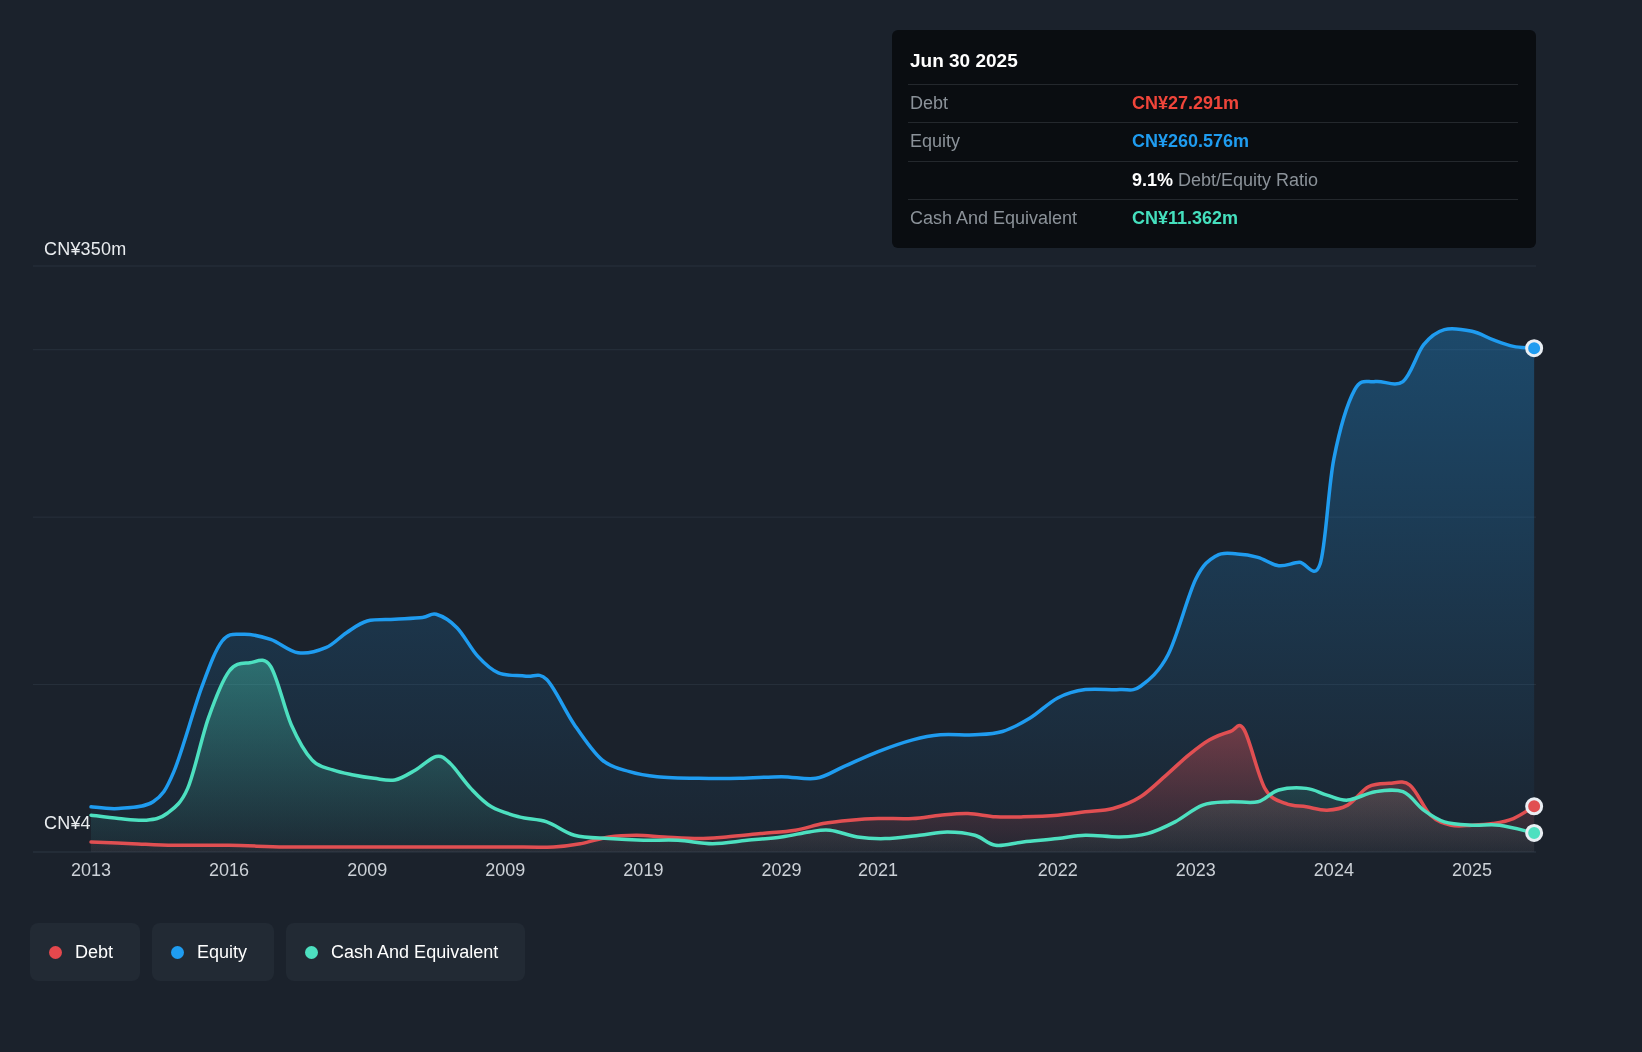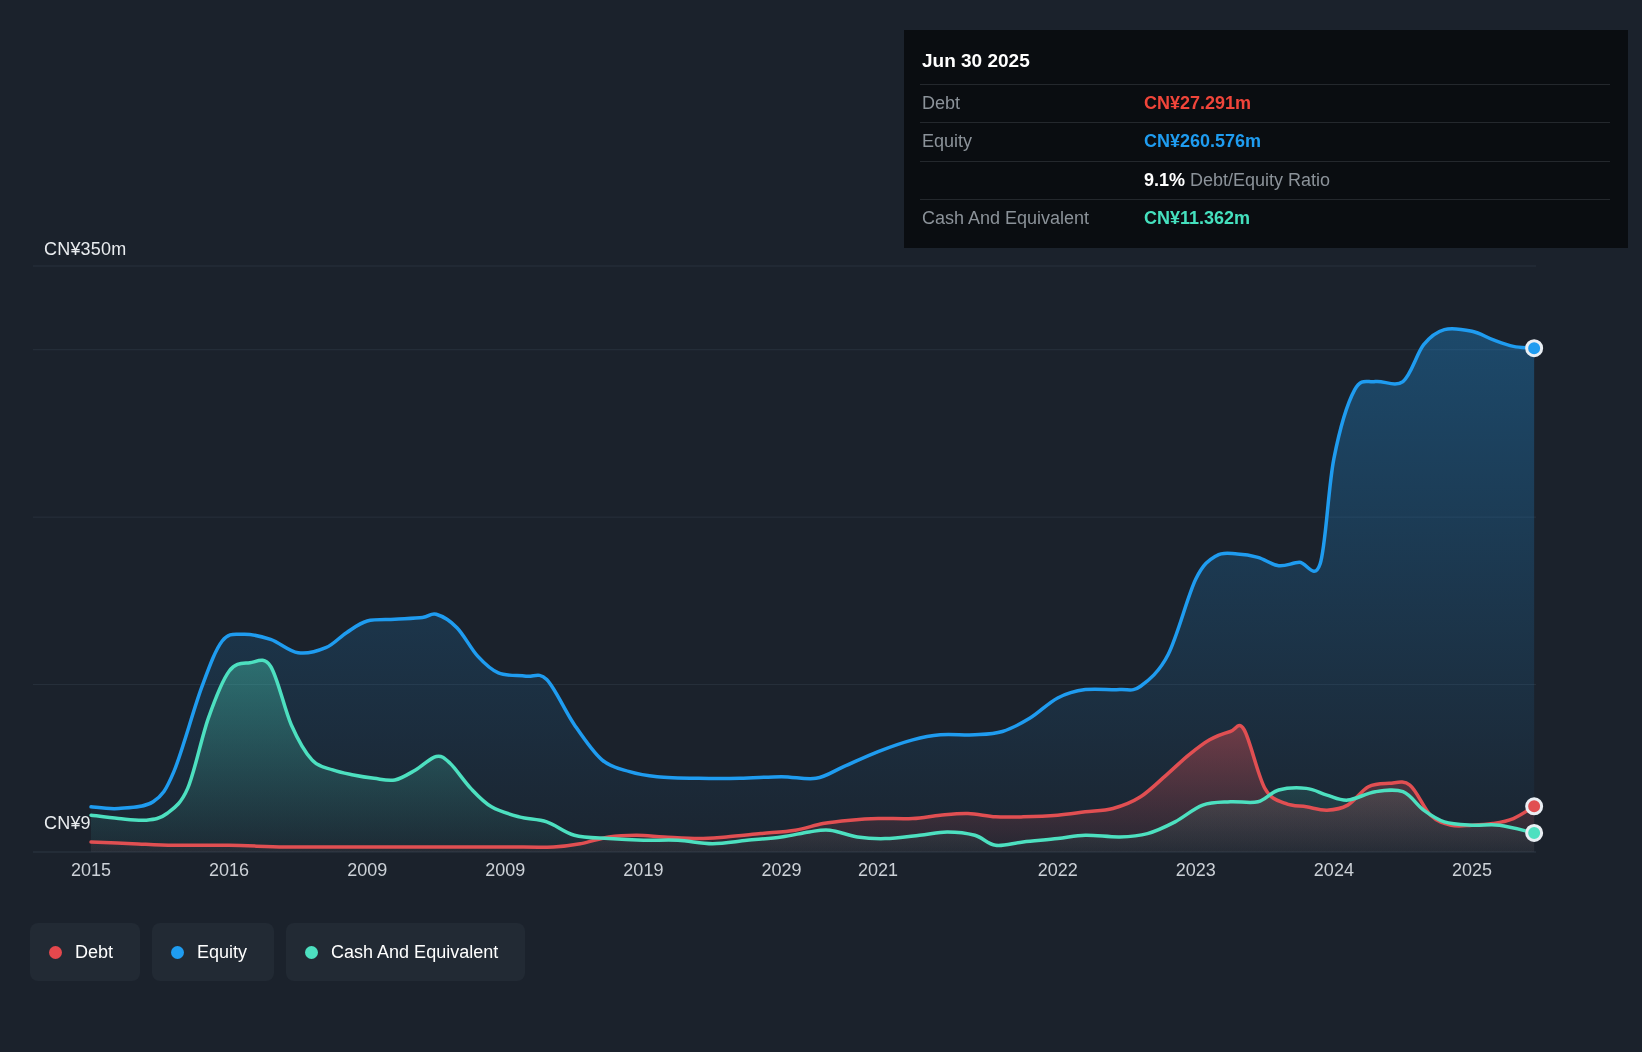--- a/index.html
+++ b/index.html
@@ -12,23 +12,23 @@
   .app{position:relative;width:1642px;height:1052px;}
   #chart-svg{position:absolute;left:0;top:0;}
   .y-label{position:absolute;color:#e9ecef;font-size:18px;letter-spacing:.2px;}
   .y-top{left:44px;top:239px;text-align:right;}
   .y-zero{left:44px;top:813px;}
   #x-labels{position:absolute;left:0;top:860px;width:1642px;height:26px;}
   .x-tick{position:absolute;width:64px;margin-left:-32px;text-align:center;color:#ccd1d7;font-size:18px;}
 
   
   .tooltip{
-    position:absolute;left:892px;top:30px;width:724px;
-    background:#0a0d11;border-radius:0;
-    padding:10px 18px 10px 16px;box-sizing:border-box;margin-left:12px;
+    position:absolute;left:892px;top:30px;width:644px;
+    background:#0a0d11;border-radius:6px;
+    padding:10px 18px 10px 16px;box-sizing:border-box;
   }
   .tt-title{font-size:19px;font-weight:700;color:#ffffff;padding:10px 0 12px 2px;}
   .tt-row{
     display:grid;grid-template-columns:222px 1fr;align-items:center;
     padding:7px 0 7px 2px;border-top:1px solid #24282d;font-size:18px;line-height:1.3;
   }
   .tt-label{color:#8b9299;}
   .tt-value{font-weight:700;}
   .tt-ratio-bold{color:#ffffff;font-weight:700;}
   .tt-ratio-rest{color:#8b9299;font-weight:400;}
@@ -72,23 +72,23 @@
       <path d="M91,841.9542857142857C97.90499999999895,842.2333333333333,118.61999999999581,843.0704761904761,132.42999999999373,843.6285714285714C146.23999999999162,844.1866666666666,157.74833333331975,845.0238095238095,173.85999999998745,845.3028571428572C189.97166666665515,845.5819047619049,210.6866666666625,845.0238095238096,229.1,845.3028571428572C247.5133333333375,845.5819047619048,265.92666666668026,846.6980952380952,284.34000000001254,846.9771428571429C302.7533333333448,847.2561904761906,321.1666666666614,846.9771428571429,339.5799999999937,846.9771428571429C357.99333333332595,846.9771428571429,376.40666666667397,846.9771428571429,394.82000000000625,846.9771428571429C413.2333333333385,846.9771428571429,431.64666666665516,846.9771428571429,450.05999999998744,846.9771428571429C468.4733333333197,846.9771428571429,488.03749999999997,846.9771428571429,505.29999999999995,846.9771428571429C522.5625,846.9771428571429,540.9758333333218,847.5352380952381,553.6349999999875,846.9771428571429C566.2941666666532,846.4190476190477,572.048333333325,845.3028571428571,581.2549999999937,843.6285714285714C590.4616666666625,841.9542857142857,599.6683333333312,838.3266666666666,608.875,836.9314285714286C618.0816666666688,835.5361904761905,627.2883333333375,835.2571428571429,636.4950000000063,835.2571428571429C645.701666666675,835.2571428571429,653.7575000000115,836.3733333333333,664.1150000000125,836.9314285714286C674.4725000000135,837.4895238095238,688.2825000000166,838.6057142857143,698.6400000000125,838.6057142857143C708.9975000000084,838.6057142857143,715.9024999999915,837.7685714285715,726.2599999999874,836.9314285714286C736.6174999999832,836.0942857142857,749.2766666666541,834.6990476190476,760.7849999999875,833.5828571428572C772.2933333333208,832.4666666666667,784.9524999999865,831.9085714285715,795.3099999999874,830.2342857142858C805.6674999999884,828.5600000000001,813.723333333325,825.2114285714285,822.9299999999937,823.5371428571428C832.1366666666624,821.8628571428571,841.3433333333312,821.0257142857142,850.55,820.1885714285714C859.7566666666687,819.3514285714286,867.8125000000051,818.7933333333333,878.1700000000062,818.5142857142857C888.5275000000073,818.2352380952382,902.3375000000052,819.072380952381,912.6950000000063,818.5142857142857C923.0525000000074,817.9561904761905,931.108333333349,816.0028571428572,940.3150000000126,815.1657142857143C949.5216666666761,814.3285714285714,958.7283333333239,813.212380952381,967.9349999999874,813.4914285714285C977.141666666651,813.7704761904761,986.348333333325,816.2819047619048,995.5549999999937,816.84C1004.7616666666624,817.3980952380953,1012.817499999999,817.1190476190477,1023.175,816.84C1033.532500000001,816.5609523809524,1047.3424999999988,816.0028571428572,1057.6999999999998,815.1657142857143C1068.0575000000008,814.3285714285714,1076.1133333333373,812.9333333333333,1085.320000000006,811.8171428571428C1094.5266666666748,810.7009523809523,1103.733333333349,810.98,1112.9400000000126,808.4685714285714C1122.146666666676,805.9571428571428,1131.353333333324,802.6085714285714,1140.5599999999874,796.7485714285714C1149.766666666651,790.8885714285714,1160.1241666666572,780.2847619047619,1168.1799999999937,773.3085714285714C1176.2358333333302,766.332380952381,1181.9900000000075,760.472380952381,1188.8950000000063,754.8914285714286C1195.8000000000052,749.3104761904763,1202.7049999999886,743.7295238095238,1209.6099999999874,739.8228571428572C1216.5149999999862,735.9161904761905,1224.5708333333334,733.1257142857143,1230.325,731.4514285714286C1236.0791666666667,729.7771428571428,1238.3808333333209,720.2895238095238,1244.1349999999875,729.7771428571428C1249.889166666654,739.2647619047619,1257.9449999999956,776.0990476190476,1264.85,788.3771428571429C1271.7550000000042,800.6552380952381,1278.6600000000135,800.3761904761905,1285.5650000000126,803.4457142857143C1292.4700000000116,806.5152380952381,1299.3749999999945,805.6780952380952,1306.2799999999936,806.7942857142857C1313.1849999999927,807.9104761904762,1320.0900000000074,810.4219047619047,1326.9950000000063,810.1428571428571C1333.900000000005,809.8638095238096,1340.8049999999885,809.0266666666666,1347.7099999999873,805.12C1354.6149999999861,801.2133333333334,1361.5199999999957,790.3304761904762,1368.425,786.7028571428572C1375.3300000000042,783.0752380952381,1382.2350000000138,783.6333333333332,1389.1400000000126,783.3542857142857C1396.0450000000114,783.0752380952381,1402.9499999999948,779.7266666666667,1409.8549999999937,785.0285714285715C1416.7599999999925,790.3304761904762,1423.6650000000072,808.4685714285715,1430.5700000000063,815.1657142857143C1437.4750000000054,821.8628571428571,1444.3799999999883,823.5371428571428,1451.2849999999873,825.2114285714285C1458.1899999999864,826.8857142857142,1465.0949999999957,825.4904761904761,1472,825.2114285714285C1478.9050000000043,824.932380952381,1485.8100000000136,824.6533333333333,1492.7150000000124,823.5371428571428C1499.6200000000113,822.4209523809524,1506.5249999999946,821.3859647619048,1513.4299999999937,818.5142857142857C1520.3349999999928,815.6426066666667,1530.692500000004,808.3416047619047,1534.1450000000061,806.3070685714285L1534.1450000000061,852L91,852Z" fill="url(#grad2)" stroke="none"></path>
       <path d="M91,806.7942857142857C95.60333333333438,807.0733333333333,108.26250000000523,809.3057142857142,118.62000000000629,808.4685714285714C128.97750000000732,807.6314285714286,143.93833333334277,807.9104761904762,153.1450000000063,801.7714285714286C162.35166666666981,795.632380952381,165.80416666665622,790.6095238095238,173.85999999998745,771.6342857142857C181.9158333333187,752.6590476190477,193.42416666665724,709.6857142857143,201.4799999999937,687.92C209.53583333333017,666.1542857142856,215.29000000000732,649.9695238095237,222.19500000000627,641.04C229.10000000000522,632.1104761904762,234.8541666666562,634.6219047619047,242.90999999998743,634.3428571428572C250.96583333331867,634.0638095238096,261.32333333332497,636.2961904761904,270.5299999999937,639.3657142857143C279.7366666666625,642.4352380952381,288.9433333333312,651.3647619047618,298.15,652.76C307.35666666666873,654.1552380952381,317.714166666675,651.0857142857143,325.77000000000623,647.7371428571429C333.82583333333747,644.3885714285715,339.57999999998844,637.1333333333333,346.4849999999874,632.6685714285715C353.38999999998634,628.2038095238096,359.1441666666635,623.1809523809524,367.2,620.9485714285714C375.25583333333645,618.7161904761905,385.6133333333375,619.832380952381,394.82000000000625,619.2742857142857C404.026666666675,618.7161904761905,415.5350000000136,618.4371428571429,422.44000000001256,617.6C429.3450000000115,616.7628571428571,430.49583333333334,612.5771428571428,436.25,614.2514285714285C442.00416666666666,615.9257142857142,450.0600000000136,620.6695238095239,456.96500000001254,627.6457142857143C463.8700000000115,634.6219047619048,470.77499999999475,648.5742857142857,477.6799999999937,656.1085714285714C484.58499999999265,663.6428571428571,490.3391666666698,669.5028571428572,498.3950000000063,672.8514285714286C506.45083333334276,676.2,517.9591666666814,675.0838095238096,526.0150000000126,676.2C534.0708333333438,677.3161904761905,538.6741666666625,671.4561904761905,546.7299999999937,679.5485714285714C554.7858333333248,687.6409523809524,565.1433333333312,711.36,574.3499999999999,724.7542857142857C583.5566666666687,738.1485714285715,592.7633333333375,752.1009523809523,601.9700000000063,759.9142857142857C611.176666666675,767.7276190476191,620.383333333349,768.8438095238096,629.5900000000125,771.6342857142857C638.7966666666761,774.4247619047619,645.7016666666541,775.5409523809524,657.2099999999874,776.6571428571428C668.7183333333207,777.7733333333333,684.8300000000094,778.0523809523809,698.6400000000125,778.3314285714285C712.4500000000156,778.6104761904762,726.2600000000084,778.6104761904762,740.0700000000063,778.3314285714285C753.8800000000042,778.0523809523809,768.8408333333343,776.6571428571428,781.5,776.6571428571428C794.1591666666657,776.6571428571428,805.6674999999989,780.0057142857142,816.025,778.3314285714285C826.3825000000011,776.6571428571428,833.2875000000051,771.0761904761905,843.6450000000062,766.6114285714286C854.0025000000073,762.1466666666668,866.6616666666729,756.0076190476191,878.1700000000062,751.5428571428572C889.6783333333395,747.0780952380953,902.3375000000052,742.6133333333333,912.6950000000063,739.8228571428572C923.0525000000074,737.032380952381,929.9575000000116,735.6371428571429,940.3150000000126,734.8C950.6725000000135,733.962857142857,964.4825000000167,735.3580952380952,974.8400000000125,734.8C985.1975000000084,734.2419047619047,993.2533333333239,734.2419047619047,1002.4599999999874,731.4514285714286C1011.6666666666509,728.6609523809524,1020.8733333333248,723.6380952380952,1030.0799999999936,718.0571428571428C1039.2866666666623,712.4761904761905,1048.493333333331,702.7095238095238,1057.6999999999998,697.9657142857143C1066.9066666666686,693.2219047619047,1074.962500000005,690.9895238095238,1085.320000000006,689.5942857142857C1095.677500000007,688.1990476190475,1110.6383333333426,690.1523809523809,1119.8450000000062,689.5942857142857C1129.0516666666697,689.0361904761904,1132.5041666666561,692.1057142857143,1140.5599999999874,686.2457142857143C1148.6158333333187,680.3857142857142,1158.973333333325,672.2933333333333,1168.1799999999937,654.4342857142857C1177.3866666666624,636.5752380952381,1187.7441666666634,595.5552380952381,1195.8,579.0914285714287C1203.8558333333365,562.6276190476192,1209.6100000000138,559.8371428571429,1216.5150000000126,555.6514285714286C1223.4200000000114,551.4657142857143,1230.3249999999948,553.6980952380952,1237.2299999999937,553.9771428571428C1244.1349999999925,554.2561904761903,1251.0400000000072,555.3723809523809,1257.9450000000063,557.3257142857143C1264.8500000000054,559.2790476190477,1271.7549999999883,564.8599999999999,1278.6599999999873,565.6971428571428C1285.5649999999864,566.5342857142857,1292.4699999999957,562.627619047619,1299.375,562.3485714285714C1306.2800000000043,562.0695238095238,1314.3358333333458,581.3238095238096,1320.0900000000124,564.0228571428572C1325.844166666679,546.7219047619049,1328.1458333333333,487.56380952380954,1333.8999999999999,458.54285714285714C1339.6541666666665,429.52190476190475,1347.7100000000137,402.73333333333335,1354.6150000000125,389.89714285714285C1361.5200000000114,377.06095238095236,1367.2741666666623,382.9209523809524,1375.3299999999936,381.5257142857143C1383.3858333333249,380.1304761904762,1394.8941666666635,387.6647619047619,1402.95,381.5257142857143C1411.0058333333366,375.38666666666666,1416.7600000000134,353.34190476190474,1423.6650000000125,344.69142857142856C1430.5700000000115,336.0409523809524,1436.3241666666624,331.85523809523806,1444.3799999999937,329.62285714285713C1452.435833333325,327.3904761904762,1463.9441666666635,329.62285714285713,1472,331.29714285714283C1480.0558333333365,332.97142857142853,1485.8100000000136,337.1571428571429,1492.7150000000124,339.66857142857145C1499.6200000000113,342.18,1506.5249999999946,344.9408971428571,1513.4299999999937,346.36571428571426C1520.3349999999928,347.7905314285714,1530.692500000004,347.90884761904766,1534.1450000000061,348.21747428571433" fill="none" stroke="#1f9cf0" stroke-width="3.5" stroke-linecap="round" stroke-linejoin="round"></path>
       <path d="M91,841.9542857142857C97.90499999999895,842.2333333333333,118.61999999999581,843.0704761904761,132.42999999999373,843.6285714285714C146.23999999999162,844.1866666666666,157.74833333331975,845.0238095238095,173.85999999998745,845.3028571428572C189.97166666665515,845.5819047619049,210.6866666666625,845.0238095238096,229.1,845.3028571428572C247.5133333333375,845.5819047619048,265.92666666668026,846.6980952380952,284.34000000001254,846.9771428571429C302.7533333333448,847.2561904761906,321.1666666666614,846.9771428571429,339.5799999999937,846.9771428571429C357.99333333332595,846.9771428571429,376.40666666667397,846.9771428571429,394.82000000000625,846.9771428571429C413.2333333333385,846.9771428571429,431.64666666665516,846.9771428571429,450.05999999998744,846.9771428571429C468.4733333333197,846.9771428571429,488.03749999999997,846.9771428571429,505.29999999999995,846.9771428571429C522.5625,846.9771428571429,540.9758333333218,847.5352380952381,553.6349999999875,846.9771428571429C566.2941666666532,846.4190476190477,572.048333333325,845.3028571428571,581.2549999999937,843.6285714285714C590.4616666666625,841.9542857142857,599.6683333333312,838.3266666666666,608.875,836.9314285714286C618.0816666666688,835.5361904761905,627.2883333333375,835.2571428571429,636.4950000000063,835.2571428571429C645.701666666675,835.2571428571429,653.7575000000115,836.3733333333333,664.1150000000125,836.9314285714286C674.4725000000135,837.4895238095238,688.2825000000166,838.6057142857143,698.6400000000125,838.6057142857143C708.9975000000084,838.6057142857143,715.9024999999915,837.7685714285715,726.2599999999874,836.9314285714286C736.6174999999832,836.0942857142857,749.2766666666541,834.6990476190476,760.7849999999875,833.5828571428572C772.2933333333208,832.4666666666667,784.9524999999865,831.9085714285715,795.3099999999874,830.2342857142858C805.6674999999884,828.5600000000001,813.723333333325,825.2114285714285,822.9299999999937,823.5371428571428C832.1366666666624,821.8628571428571,841.3433333333312,821.0257142857142,850.55,820.1885714285714C859.7566666666687,819.3514285714286,867.8125000000051,818.7933333333333,878.1700000000062,818.5142857142857C888.5275000000073,818.2352380952382,902.3375000000052,819.072380952381,912.6950000000063,818.5142857142857C923.0525000000074,817.9561904761905,931.108333333349,816.0028571428572,940.3150000000126,815.1657142857143C949.5216666666761,814.3285714285714,958.7283333333239,813.212380952381,967.9349999999874,813.4914285714285C977.141666666651,813.7704761904761,986.348333333325,816.2819047619048,995.5549999999937,816.84C1004.7616666666624,817.3980952380953,1012.817499999999,817.1190476190477,1023.175,816.84C1033.532500000001,816.5609523809524,1047.3424999999988,816.0028571428572,1057.6999999999998,815.1657142857143C1068.0575000000008,814.3285714285714,1076.1133333333373,812.9333333333333,1085.320000000006,811.8171428571428C1094.5266666666748,810.7009523809523,1103.733333333349,810.98,1112.9400000000126,808.4685714285714C1122.146666666676,805.9571428571428,1131.353333333324,802.6085714285714,1140.5599999999874,796.7485714285714C1149.766666666651,790.8885714285714,1160.1241666666572,780.2847619047619,1168.1799999999937,773.3085714285714C1176.2358333333302,766.332380952381,1181.9900000000075,760.472380952381,1188.8950000000063,754.8914285714286C1195.8000000000052,749.3104761904763,1202.7049999999886,743.7295238095238,1209.6099999999874,739.8228571428572C1216.5149999999862,735.9161904761905,1224.5708333333334,733.1257142857143,1230.325,731.4514285714286C1236.0791666666667,729.7771428571428,1238.3808333333209,720.2895238095238,1244.1349999999875,729.7771428571428C1249.889166666654,739.2647619047619,1257.9449999999956,776.0990476190476,1264.85,788.3771428571429C1271.7550000000042,800.6552380952381,1278.6600000000135,800.3761904761905,1285.5650000000126,803.4457142857143C1292.4700000000116,806.5152380952381,1299.3749999999945,805.6780952380952,1306.2799999999936,806.7942857142857C1313.1849999999927,807.9104761904762,1320.0900000000074,810.4219047619047,1326.9950000000063,810.1428571428571C1333.900000000005,809.8638095238096,1340.8049999999885,809.0266666666666,1347.7099999999873,805.12C1354.6149999999861,801.2133333333334,1361.5199999999957,790.3304761904762,1368.425,786.7028571428572C1375.3300000000042,783.0752380952381,1382.2350000000138,783.6333333333332,1389.1400000000126,783.3542857142857C1396.0450000000114,783.0752380952381,1402.9499999999948,779.7266666666667,1409.8549999999937,785.0285714285715C1416.7599999999925,790.3304761904762,1423.6650000000072,808.4685714285715,1430.5700000000063,815.1657142857143C1437.4750000000054,821.8628571428571,1444.3799999999883,823.5371428571428,1451.2849999999873,825.2114285714285C1458.1899999999864,826.8857142857142,1465.0949999999957,825.4904761904761,1472,825.2114285714285C1478.9050000000043,824.932380952381,1485.8100000000136,824.6533333333333,1492.7150000000124,823.5371428571428C1499.6200000000113,822.4209523809524,1506.5249999999946,821.3859647619048,1513.4299999999937,818.5142857142857C1520.3349999999928,815.6426066666667,1530.692500000004,808.3416047619047,1534.1450000000061,806.3070685714285" fill="none" stroke="#e14f52" stroke-width="3.5" stroke-linecap="round" stroke-linejoin="round"></path>
       <path d="M91,815.1657142857143C95.60333333333438,815.7238095238096,109.41333333333752,817.6771428571428,118.62000000000629,818.5142857142857C127.82666666667505,819.3514285714286,138.18416666668134,821.0257142857143,146.24000000001257,820.1885714285714C154.2958333333438,819.3514285714285,160.04999999999478,818.7933333333333,166.95499999999373,813.4914285714285C173.85999999999268,808.1895238095237,180.76500000000732,804.2828571428572,187.67000000000627,788.3771428571429C194.57500000000522,772.4714285714285,201.47999999998848,737.5904761904761,208.38499999998743,718.0571428571428C215.28999999998638,698.5238095238095,222.19499999999582,680.3857142857142,229.1,671.1771428571428C236.00500000000417,661.9685714285714,242.9100000000136,663.6428571428571,249.81500000001256,662.8057142857143C256.7200000000115,661.9685714285715,263.62499999999477,655.8295238095238,270.5299999999937,666.1542857142857C277.43499999999267,676.4790476190476,284.3400000000073,709.1276190476191,291.24500000000626,724.7542857142857C298.1500000000052,740.3809523809524,305.05499999998847,752.38,311.9599999999874,759.9142857142857C318.86499999998637,767.4485714285714,325.7699999999958,767.4485714285714,332.67499999999995,769.96C339.58000000000413,772.4714285714286,346.4850000000136,773.587619047619,353.39000000001255,774.9828571428571C360.2950000000115,776.3780952380953,367.19999999999476,777.4942857142858,374.1049999999937,778.3314285714285C381.00999999999266,779.1685714285713,387.9150000000073,781.4009523809523,394.82000000000625,780.0057142857142C401.7250000000052,778.6104761904762,408.62999999998846,773.8666666666667,415.5349999999874,769.96C422.43999999998636,766.0533333333334,430.49583333333334,757.6819047619048,436.25,756.5657142857143C442.00416666666666,755.4495238095238,444.3058333333208,757.9609523809523,450.05999999998744,763.2628571428571C455.8141666666541,768.5647619047619,463.8699999999958,781.1219047619047,470.775,788.3771428571429C477.68000000000416,795.632380952381,483.43416666668134,802.0504761904762,491.49000000001257,806.7942857142857C499.5458333333438,811.5380952380953,509.90333333332387,814.3285714285714,519.1099999999874,816.84C528.3166666666509,819.3514285714286,537.5233333333249,818.7933333333333,546.7299999999937,821.8628571428571C555.9366666666624,824.932380952381,563.9924999999988,832.4666666666667,574.3499999999999,835.2571428571429C584.707500000001,838.047619047619,597.3666666666667,837.7685714285715,608.875,838.6057142857143C620.3833333333333,839.4428571428571,631.8916666666667,840.0009523809524,643.4,840.28C654.9083333333333,840.5590476190475,666.4166666666666,839.7219047619047,677.925,840.28C689.4333333333333,840.8380952380952,700.9416666666666,843.6285714285714,712.4499999999999,843.6285714285714C723.9583333333333,843.6285714285714,735.4666666666667,841.3961904761904,746.975,840.28C758.4833333333333,839.1638095238095,771.142499999999,838.3266666666666,781.5,836.9314285714286C791.857500000001,835.5361904761905,801.064166666675,833.0247619047619,809.1200000000063,831.9085714285715C817.1758333333376,830.792380952381,821.7791666666562,829.3971428571429,829.8349999999874,830.2342857142858C837.8908333333186,831.0714285714287,848.2483333333249,835.5361904761905,857.4549999999937,836.9314285714286C866.6616666666624,838.3266666666666,874.7174999999988,838.884761904762,885.0749999999999,838.6057142857143C895.432500000001,838.3266666666666,909.2424999999988,836.3733333333333,919.5999999999999,835.2571428571429C929.957500000001,834.1409523809524,938.0133333333375,831.9085714285715,947.2200000000063,831.9085714285715C956.426666666675,831.9085714285715,966.7841666666814,833.0247619047619,974.8400000000125,835.2571428571429C982.8958333333437,837.4895238095238,987.4991666666624,844.1866666666667,995.5549999999937,845.3028571428572C1003.610833333325,846.4190476190477,1012.817499999999,843.0704761904761,1023.175,841.9542857142857C1033.532500000001,840.8380952380952,1047.3424999999988,839.7219047619047,1057.6999999999998,838.6057142857143C1068.0575000000008,837.4895238095238,1074.962500000005,835.5361904761905,1085.320000000006,835.2571428571429C1095.677500000007,834.9780952380952,1109.4875000000052,837.2104761904761,1119.8450000000062,836.9314285714286C1130.2025000000071,836.652380952381,1138.258333333349,836.0942857142858,1147.4650000000124,833.5828571428572C1156.671666666676,831.0714285714286,1165.8783333333238,826.6066666666667,1175.0849999999873,821.8628571428571C1184.2916666666508,817.1190476190476,1193.4983333333248,808.4685714285714,1202.7049999999936,805.12C1211.9116666666623,801.7714285714286,1221.1183333333313,802.3295238095238,1230.325,801.7714285714286C1239.5316666666688,801.2133333333334,1249.889166666675,803.724761904762,1257.9450000000063,801.7714285714286C1266.0008333333376,799.8180952380952,1270.604166666656,792.2838095238095,1278.6599999999873,790.0514285714286C1286.7158333333186,787.8190476190476,1298.224166666657,787.54,1306.2799999999936,788.3771428571429C1314.3358333333301,789.2142857142858,1320.0900000000074,793.1209523809523,1326.9950000000063,795.0742857142857C1333.900000000005,797.027619047619,1339.654166666656,800.6552380952381,1347.7099999999873,800.0971428571429C1355.7658333333186,799.5390476190477,1366.1233333333248,793.1209523809524,1375.3299999999936,791.7257142857143C1384.5366666666623,790.3304761904761,1394.8941666666635,788.6561904761904,1402.95,791.7257142857143C1411.0058333333366,794.7952380952381,1416.7600000000134,805.12,1423.6650000000125,810.1428571428571C1430.5700000000115,815.1657142857142,1436.3241666666624,819.3514285714285,1444.3799999999937,821.8628571428571C1452.435833333325,824.3742857142857,1462.7933333333312,824.6533333333333,1472,825.2114285714285C1481.2066666666688,825.7695238095238,1489.2625000000053,823.9172057142857,1499.6200000000063,825.2114285714285C1509.9775000000072,826.5056514285714,1528.3908333333395,831.6825428571428,1534.1450000000061,832.9767657142858" fill="none" stroke="#4de0c0" stroke-width="3.5" stroke-linecap="round" stroke-linejoin="round"></path>
       <circle cx="1534.1450000000061" cy="348.21747428571433" r="7.5" fill="#1f9cf0" stroke="#e9eef3" stroke-width="3"></circle>
       <circle cx="1534.1450000000061" cy="832.9767657142858" r="7.5" fill="#4de0c0" stroke="#e9eef3" stroke-width="3"></circle>
       <circle cx="1534.1450000000061" cy="806.3070685714285" r="7.5" fill="#e14f52" stroke="#e9eef3" stroke-width="3"></circle>
     </svg>
 
   <div class="y-label y-top">CN¥350m</div>
-  <div class="y-label y-zero">CN¥9</div>
+  <div class="y-label y-zero">CN¥4</div>
   <div id="x-labels">
-      <div class="x-tick" style="left: 91px;">2015</div>
+      <div class="x-tick" style="left: 91px;">2013</div>
       <div class="x-tick" style="left: 229.1px;">2016</div>
       <div class="x-tick" style="left: 367.2px;">2009</div>
       <div class="x-tick" style="left: 505.3px;">2009</div>
       <div class="x-tick" style="left: 643.4px;">2019</div>
       <div class="x-tick" style="left: 781.5px;">2029</div>
       <div class="x-tick" style="left: 878px;">2021</div>
       <div class="x-tick" style="left: 1057.7px;">2022</div>
       <div class="x-tick" style="left: 1195.8px;">2023</div>
       <div class="x-tick" style="left: 1333.9px;">2024</div>
       <div class="x-tick" style="left: 1472px;">2025</div>

